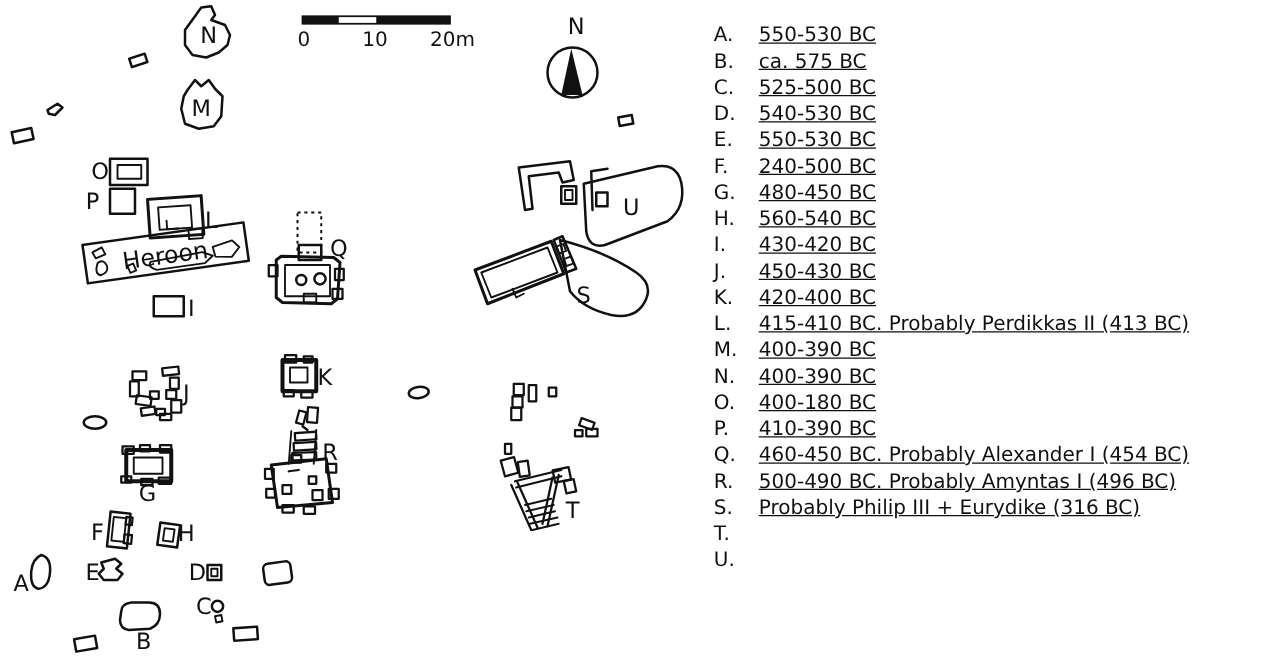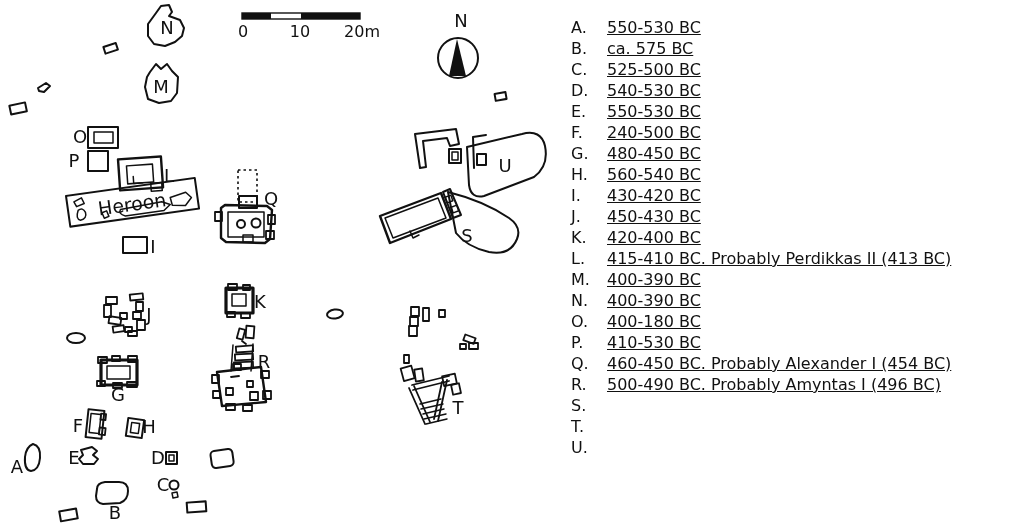--- a/index.html
+++ b/index.html
@@ -365,38 +365,39 @@
       </div>
       <div class="legend-row">
         <span class="legend-key">O.</span>
         <span class="legend-text">
           <div>400-180 BC</div>
         </span>
       </div>
       <div class="legend-row">
         <span class="legend-key">P.</span>
         <span class="legend-text">
-          <div>410-530 BC</div>
+          <div>410-390 BC</div>
         </span>
       </div>
       <div class="legend-row">
         <span class="legend-key">Q.</span>
         <span class="legend-text">
           <div>460-450 BC. Probably Alexander I (454 BC)</div>
         </span>
       </div>
       <div class="legend-row">
         <span class="legend-key">R.</span>
         <span class="legend-text">
           <div>500-490 BC. Probably Amyntas I (496 BC)</div>
         </span>
       </div>
       <div class="legend-row">
         <span class="legend-key">S.</span>
         <span class="legend-text">
+          <div>Probably Philip III + Eurydike (316 BC)</div>
         </span>
       </div>
       <div class="legend-row">
         <span class="legend-key">T.</span>
       </div>
       <div class="legend-row">
         <span class="legend-key">U.</span>
       </div>
     </div>
 </div>

